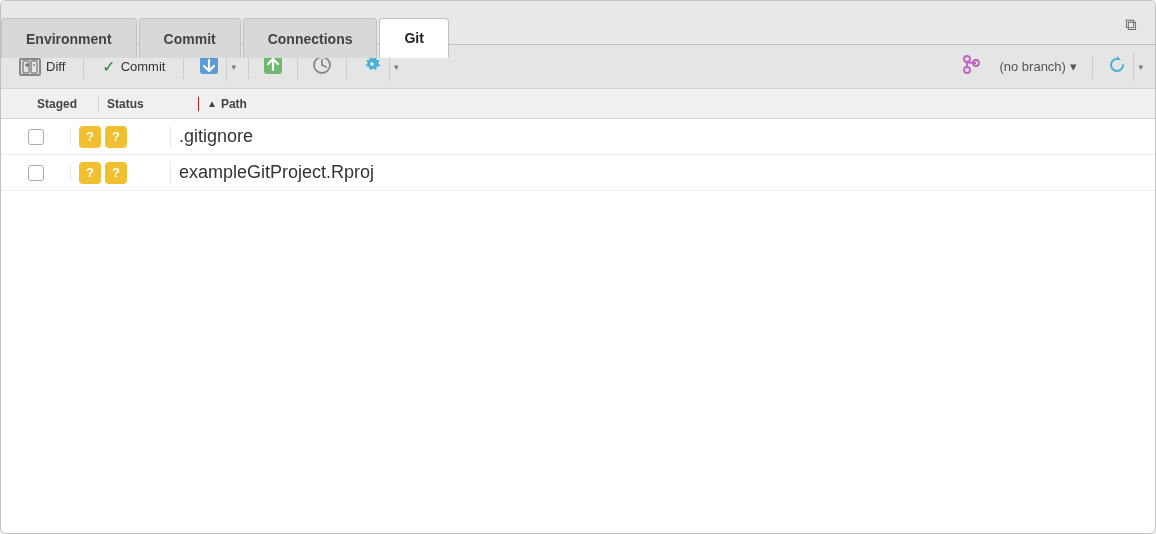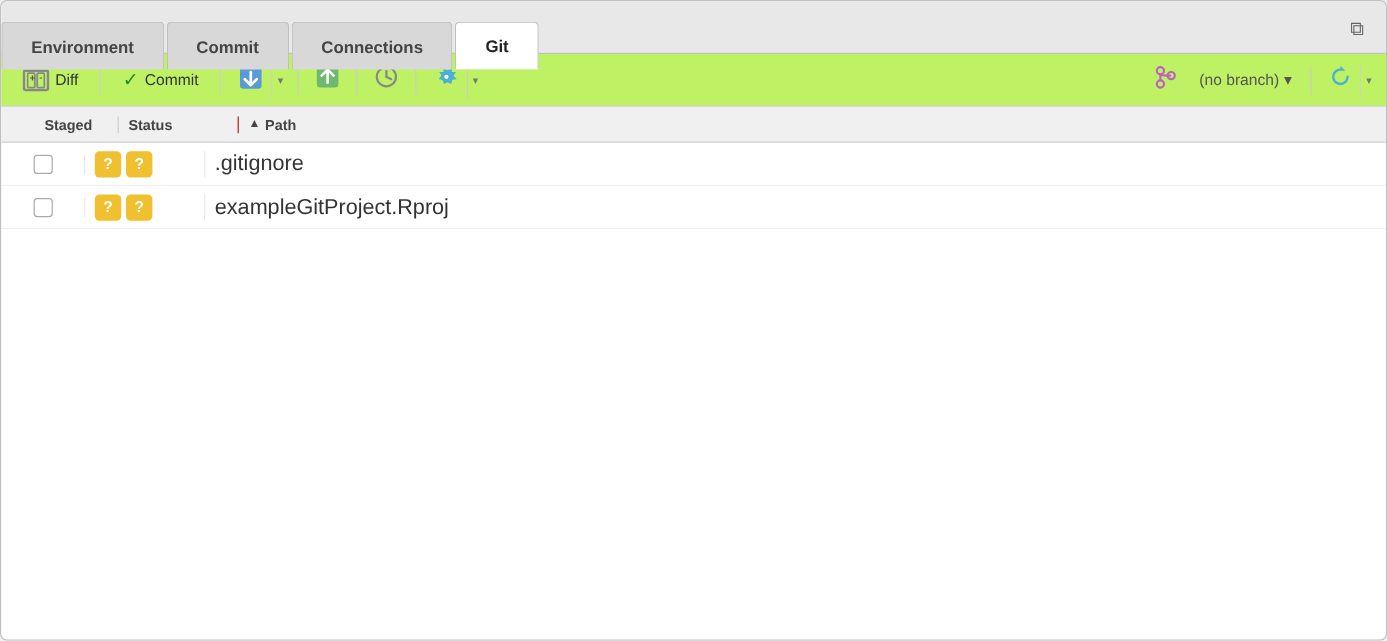--- a/index.html
+++ b/index.html
@@ -78,21 +78,21 @@
       justify-content: center;
       font-size: 16px;
       color: #666;
       cursor: pointer;
     }
 
     
     .toolbar {
       display: flex;
       align-items: center;
-      background: #bef264;
+      background: #e5e5e5;
       border-bottom: 1px solid #d0d0d0;
       height: 44px;
       padding: 0 8px;
       gap: 4px;
     }
 
     .toolbar-btn {
       display: flex;
       align-items: center;
       gap: 5px;

